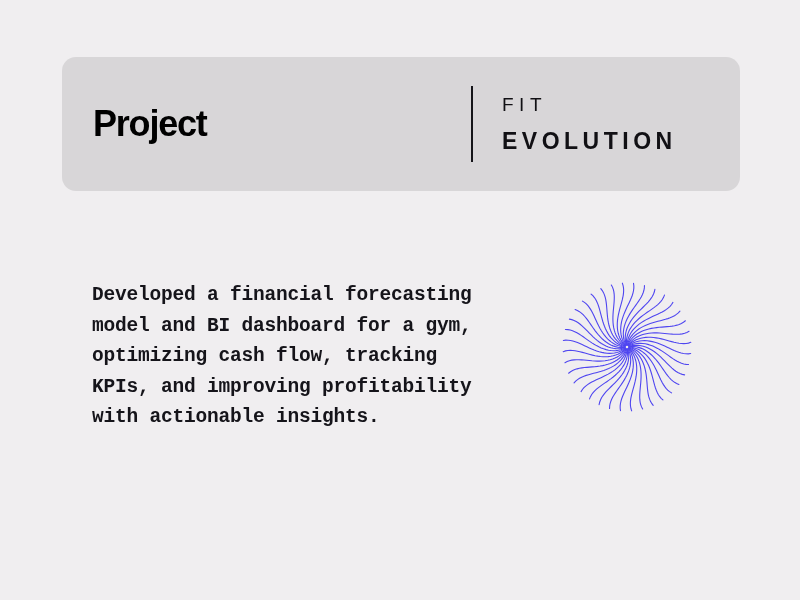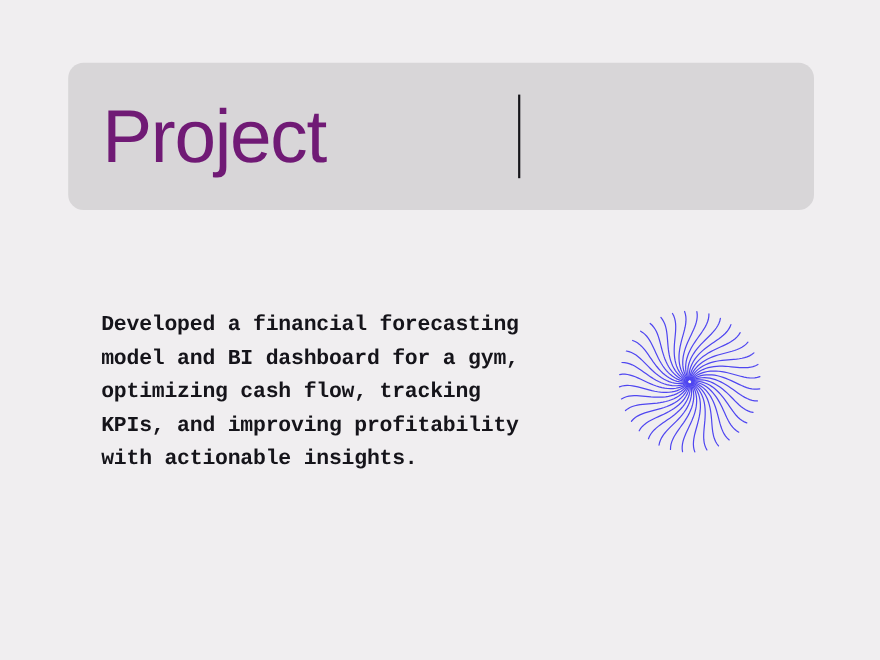--- a/index.html
+++ b/index.html
@@ -28,23 +28,23 @@
     background: #d8d6d8;
     border-radius: 14px;
     display: flex;
     align-items: center;
   }
   .header-title {
     position: absolute;
     left: 31px;
     top: 50%;
     transform: translateY(-50%);
-    font-size: 68px;
-    font-weight: normal;
-    color: #701a75;
+    font-size: 36px;
+    font-weight: bold;
+    color: #000000;
     letter-spacing: -1.2px;
     line-height: 1;
     font-family: "Liberation Sans", sans-serif;
   }
   .divider {
     position: absolute;
     left: 409px;
     top: 29px;
     width: 2px;
     height: 76px;
@@ -100,20 +100,24 @@
   }
 </style>
 </head>
 <body>
 
 <div class="slide">
 
   <div class="header-bar">
     <div class="header-title">Project</div>
     <div class="divider"></div>
+    <div class="brand">
+      <div class="brand-top">FIT</div>
+      <div class="brand-bottom">EVOLUTION</div>
+    </div>
   </div>
 
   <div class="body-text">Developed a financial forecasting model and BI dashboard for a gym, optimizing cash flow, tracking KPIs, and improving profitability with actionable insights.</div>
 
   <div class="spiral-wrap">
     <svg width="150" height="150" viewBox="0 0 150 150" aria-hidden="true">
       <g id="spiral-group" fill="none" stroke="#4f46f0" stroke-width="1.1">
           <path d="M77.00 75.00 L79.38 75.23 L81.73 75.70 L84.04 76.41 L86.30 77.36 L88.47 78.52 L90.56 79.89 L92.54 81.46 L94.42 83.20 L96.18 85.09 L97.83 87.12 L99.36 89.26 L100.79 91.50 L102.12 93.80 L103.36 96.16 L104.53 98.55 L105.64 100.95 L106.73 103.33 L107.80 105.69 L108.90 108.00 L110.04 110.23 L111.26 112.38 L112.59 114.41 L114.05 116.31 L115.69 118.05 L117.52 119.59 L119.59 120.91" stroke-linecap="round"></path>
           <path d="M76.97 75.35 L79.27 75.98 L81.51 76.86 L83.66 77.96 L85.71 79.28 L87.65 80.81 L89.47 82.52 L91.15 84.41 L92.70 86.44 L94.11 88.61 L95.38 90.90 L96.52 93.27 L97.54 95.72 L98.44 98.23 L99.25 100.76 L99.99 103.32 L100.67 105.87 L101.33 108.41 L101.98 110.92 L102.66 113.38 L103.39 115.78 L104.22 118.11 L105.17 120.34 L106.28 122.46 L107.59 124.46 L109.13 126.30 L110.94 127.96" stroke-linecap="round"></path>
           <path d="M76.88 75.68 L79.04 76.71 L81.09 77.96 L83.02 79.42 L84.81 81.08 L86.45 82.92 L87.94 84.92 L89.28 87.07 L90.44 89.34 L91.45 91.72 L92.31 94.19 L93.02 96.73 L93.59 99.32 L94.05 101.94 L94.41 104.58 L94.69 107.23 L94.92 109.86 L95.12 112.48 L95.33 115.06 L95.57 117.60 L95.88 120.09 L96.29 122.53 L96.84 124.89 L97.57 127.17 L98.51 129.36 L99.71 131.44 L101.20 133.39" stroke-linecap="round"></path>

